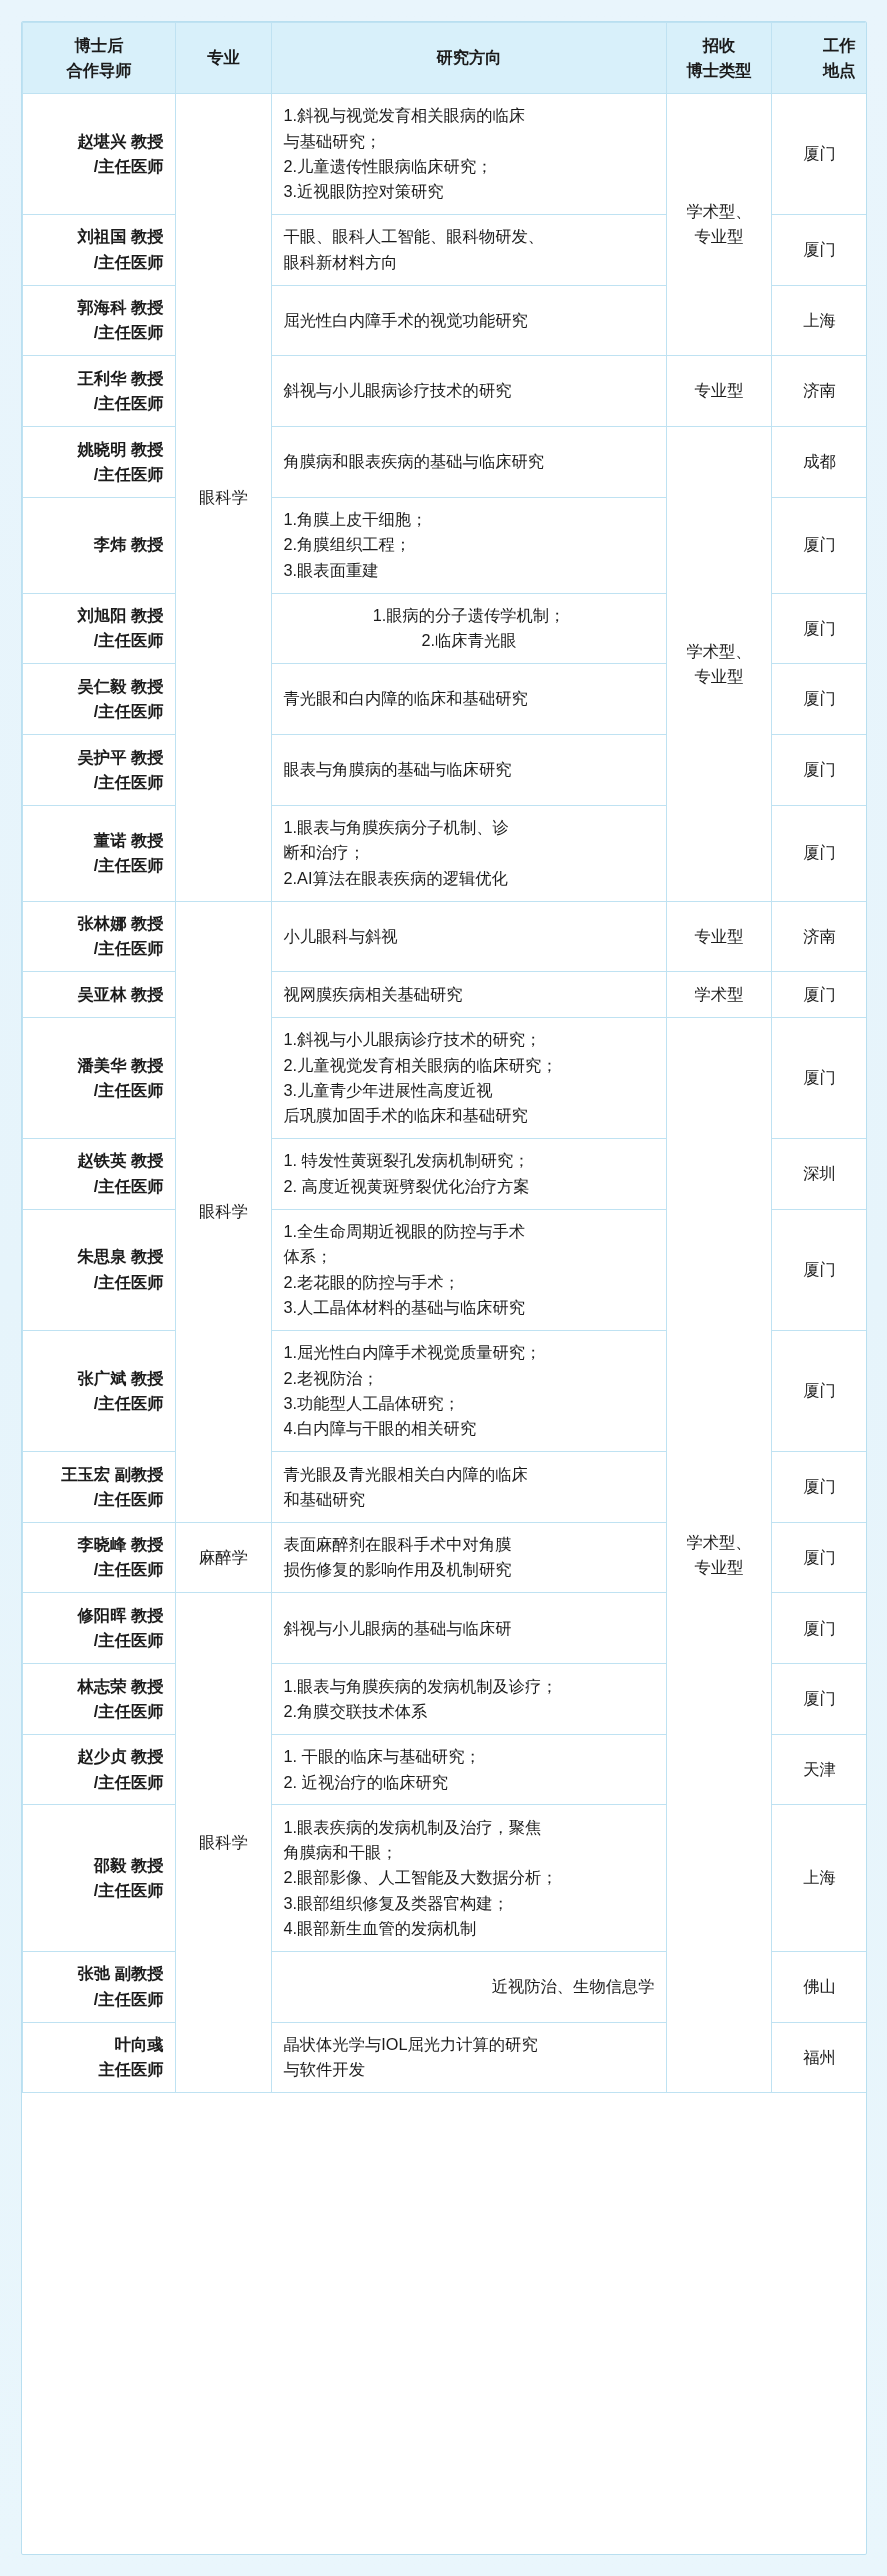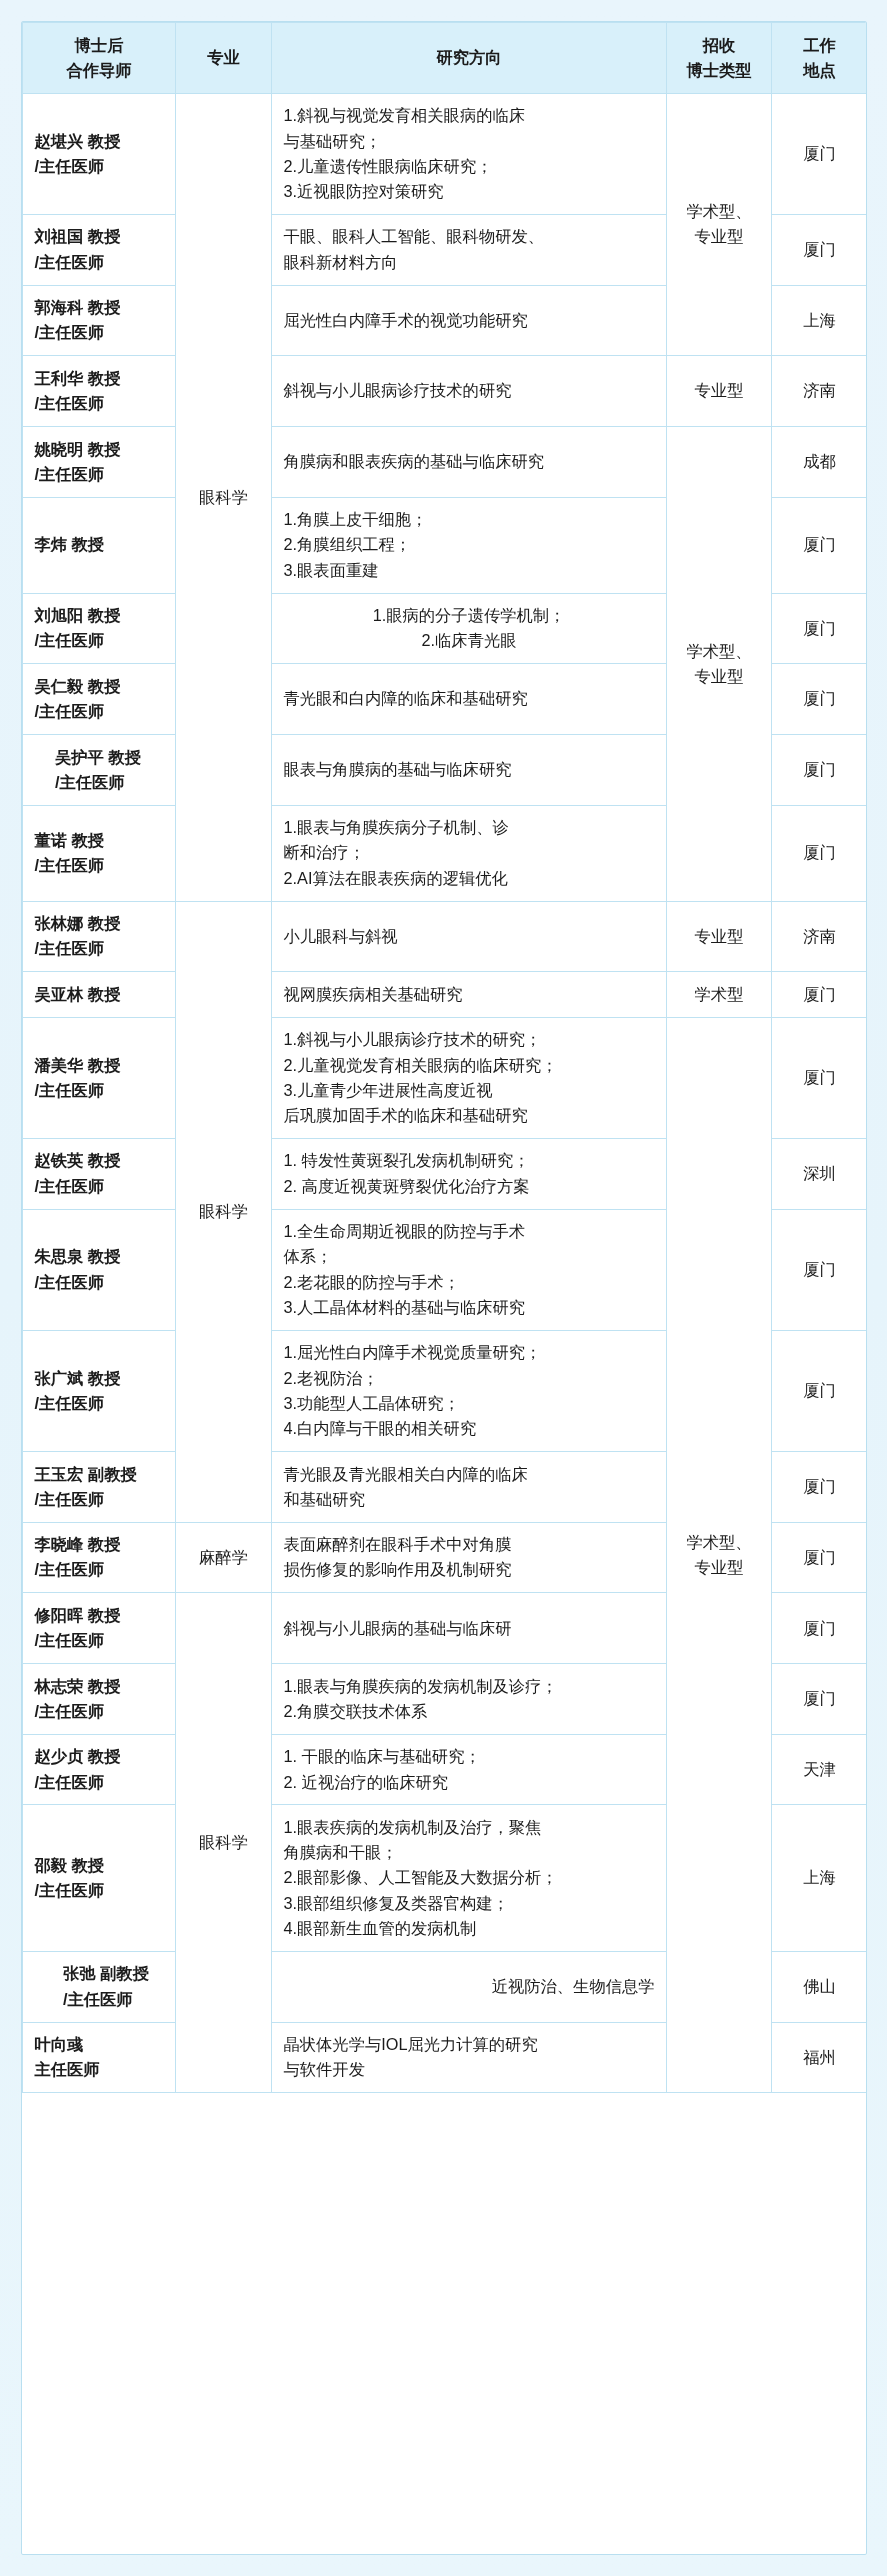--- a/index.html
+++ b/index.html
@@ -46,21 +46,21 @@
     line-height: 1.35;
   }
   
   col.c-adv  { width: 153px; }
   col.c-maj  { width: 96px; }
   col.c-dir  { width: 395px; }
   col.c-type { width: 105px; }
   col.c-loc  { width: 96px; }
 
   td.adv {
-    text-align: left;
+    text-align: right;
     font-weight: bold;
     font-size: 16.3px;
     line-height: 1.5;
     padding: 9.6px 3.8px;
   }
   td.maj, td.type, td.loc {
     text-align: center;
     font-size: 16.3px;
   }
   td.dir {
@@ -85,21 +85,21 @@
         <col class="c-loc">
     </colgroup>
     <thead>
       <tr>
         <th style="white-space: pre-line;">博士后
 合作导师</th>
         <th style="white-space: pre-line;">专业</th>
         <th style="white-space: pre-line;">研究方向</th>
         <th style="white-space: pre-line;">招收
 博士类型</th>
-        <th style="white-space: pre-line;">工作
+        <th style="white-space: pre-line; text-align: right;">工作
 地点</th>
       </tr>
     </thead>
     <tbody>
 
       <tr>
         <td class="adv" style="white-space: pre-line;">赵堪兴 教授
 /主任医师</td>
         <td class="maj" rowspan="10" style="white-space: pre-line;">眼科学</td>
         <td class="dir" style="white-space: pre-line;">1.斜视与视觉发育相关眼病的临床

